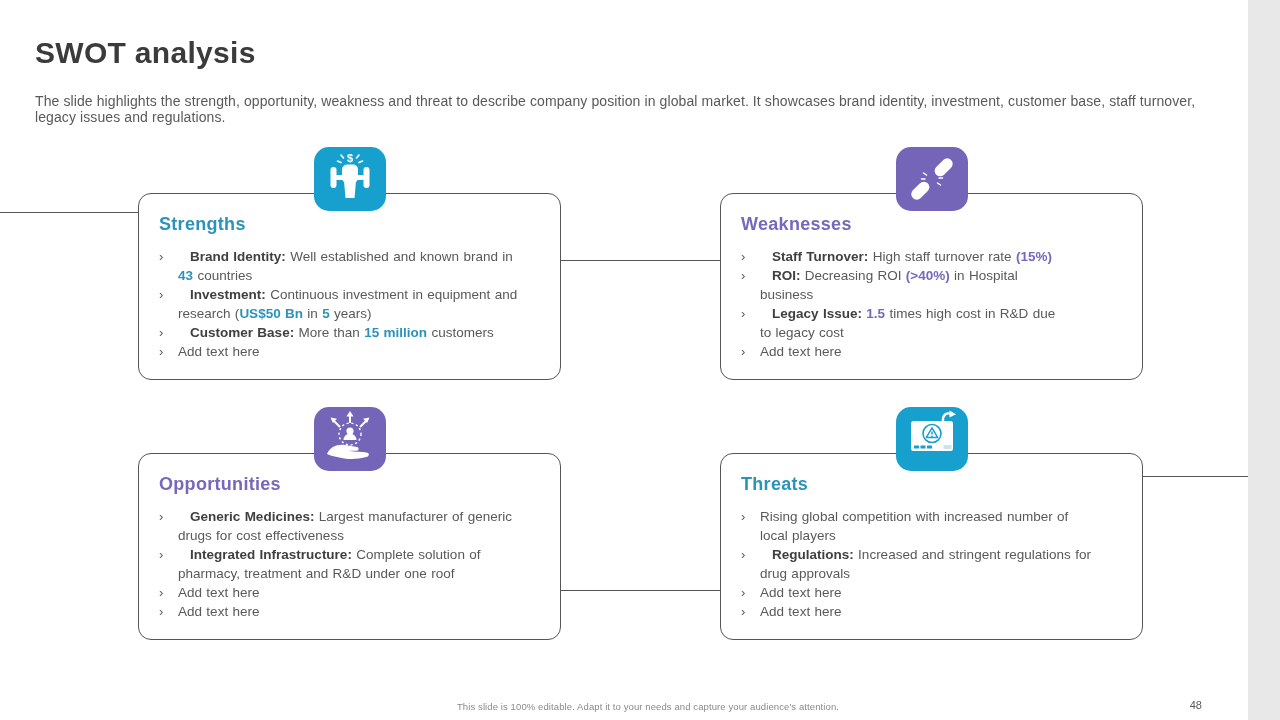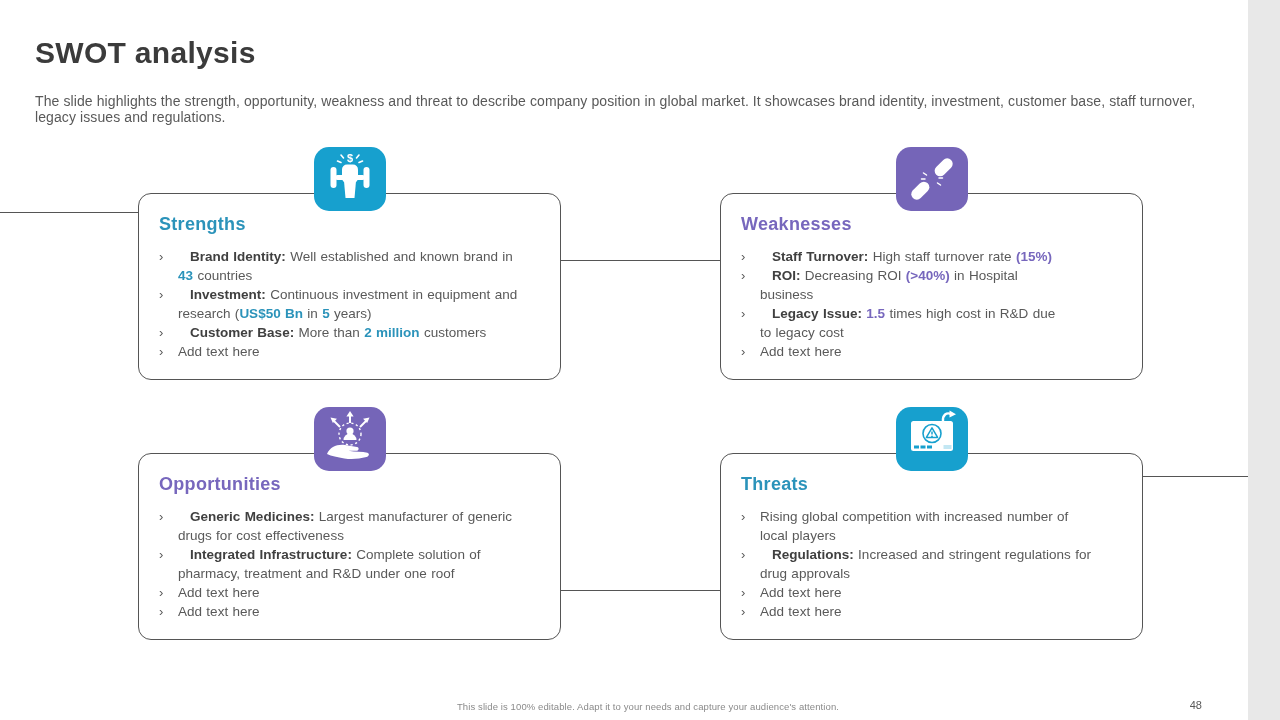--- a/index.html
+++ b/index.html
@@ -113,21 +113,21 @@
         <div class="bullet">
           <span class="marker">›</span>
           <span class="btext"><span class="lead">Brand Identity:</span><span class="normal"> Well established and known brand in</span><br><span class="accent">43</span><span class="normal"> countries</span></span>
         </div>
         <div class="bullet">
           <span class="marker">›</span>
           <span class="btext"><span class="lead">Investment:</span><span class="normal"> Continuous investment in equipment and</span><br><span class="normal">research (</span><span class="accent">US$50 Bn</span><span class="normal"> in </span><span class="accent">5</span><span class="normal"> years)</span></span>
         </div>
         <div class="bullet">
           <span class="marker">›</span>
-          <span class="btext"><span class="lead">Customer Base:</span><span class="normal"> More than </span><span class="accent">2 million</span><span class="normal"> customers</span></span>
+          <span class="btext"><span class="lead">Customer Base:</span><span class="normal"> More than </span><span class="accent">15 million</span><span class="normal"> customers</span></span>
         </div>
         <div class="bullet">
           <span class="marker">›</span>
           <span class="btext"><span class="normal">Add text here</span></span>
         </div>
       </div>
   </div>
 
   <div class="quadrant purple q-weaknesses">
     <div class="icon-badge">

